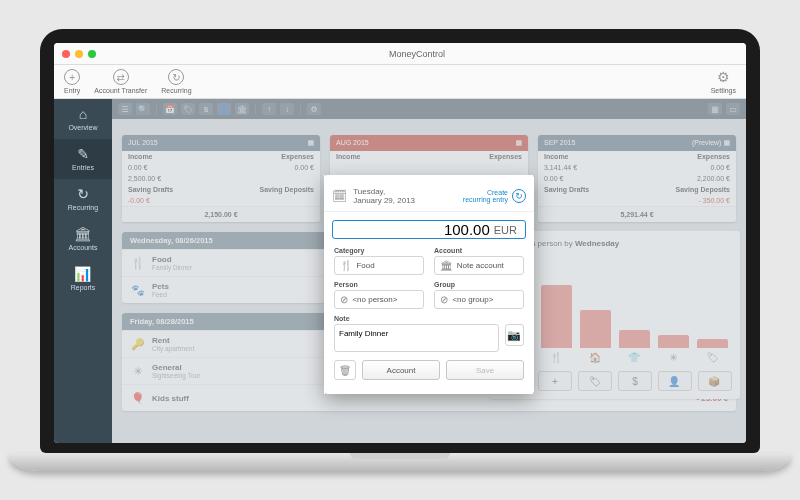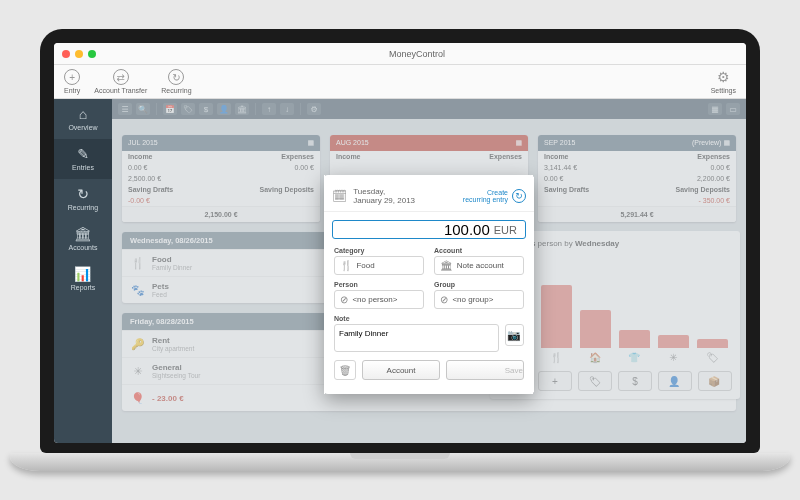--- a/index.html
+++ b/index.html
@@ -69,21 +69,21 @@
   .fld .lbl{font-size:7px;font-weight:600;color:#555;margin-bottom:2px;}
   .fld .val{border:1px solid #d5d5d5;border-radius:3px;padding:3px 5px;display:flex;align-items:center;gap:4px;color:#555;}
   .fld .val .pico{color:#888;font-size:10px;}
   .note{padding:0 10px 8px;}
   .note textarea{width:100%;height:28px;border:1px solid #d5d5d5;border-radius:3px;padding:4px;font-size:8px;resize:none;font-family:inherit;}
   .note .noterow{display:flex;gap:6px;align-items:flex-start;}
   .note .cam{width:22px;height:22px;border:1px solid #d5d5d5;border-radius:3px;display:flex;align-items:center;justify-content:center;color:#888;font-size:11px;}
   .actions{display:flex;gap:6px;padding:0 10px 8px;align-items:center;}
   .actions .trash{width:22px;height:20px;border:1px solid #d5d5d5;border-radius:3px;display:flex;align-items:center;justify-content:center;color:#888;font-size:10px;}
   .actions button{flex:1;height:20px;border:1px solid #c7c7c7;border-radius:3px;background:linear-gradient(#fff,#f0f0f0);font-size:8px;color:#555;}
-  .actions button:disabled{color:#bbb;text-align:right;}
+  .actions button:disabled{color:#bbb;}
 </style>
 </head>
 <body>
 
 <div class="laptop">
   <div class="bezel">
     <div class="screen">
 
       <div class="titlebar">
         <div class="traffic">
@@ -260,20 +260,24 @@
                   <div class="entry">
                     <span class="eico">✳</span>
                     <span class="etxt">
                       <div class="cat">General</div>
                       <div class="sub">Sightseeing Tour</div>
                     </span>
                     <span class="amt red">- 11.00 €</span>
                   </div>
                   <div class="entry">
                     <span class="eico">🎈</span>
+                    <span class="etxt">
+                      <div class="cat">Kids stuff</div>
+                      <div class="sub"></div>
+                    </span>
                     <span class="amt red">- 23.00 €</span>
                   </div>
                 </div>
               </div>
 
             <div class="chartpanel">
               <div class="title">
                 <b>Expenses</b><span> person by </span><b>Wednesday</b>
               </div>
               <div class="bars" id="bars">

